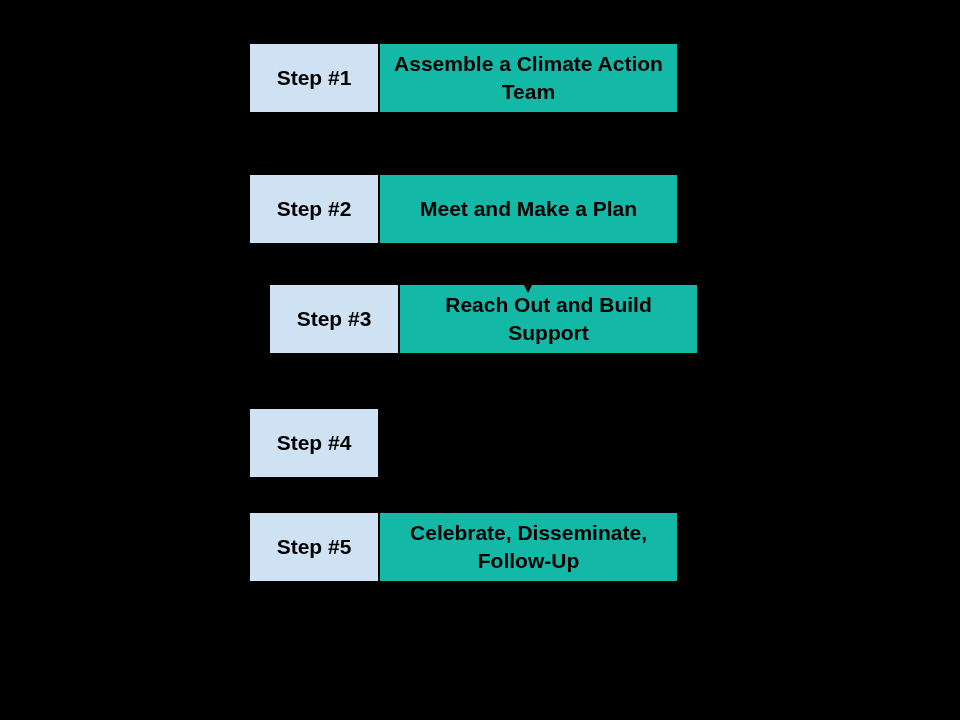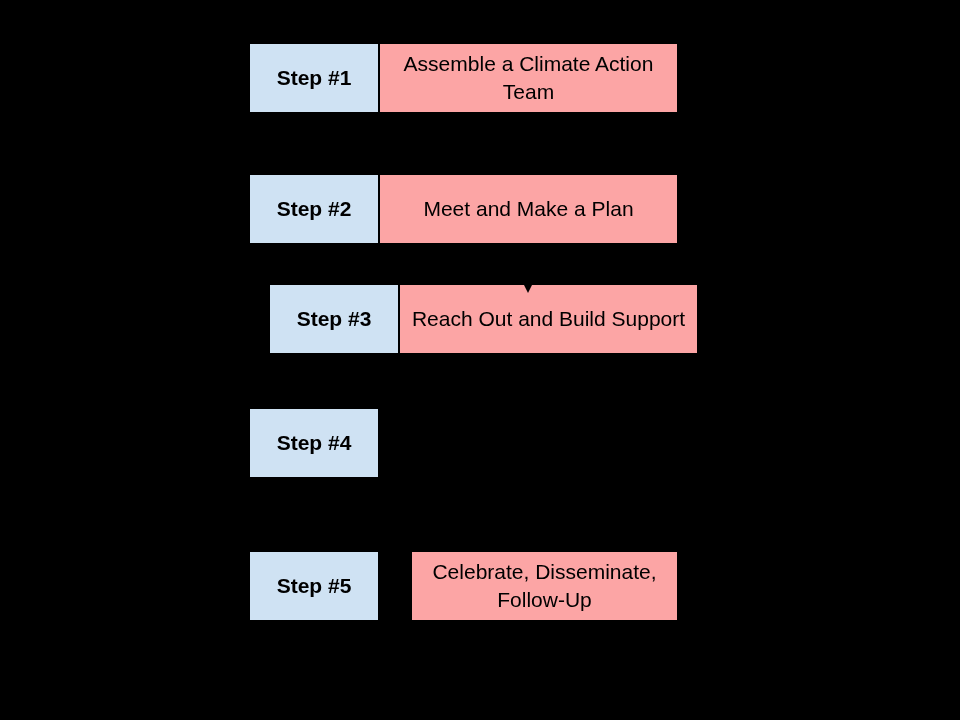--- a/index.html
+++ b/index.html
@@ -32,36 +32,36 @@
     font-size: 21px;
     color: #000000;
     white-space: nowrap;
   }
   .cell-divider {
     width: 2px;
     background: #000000;
   }
   .cell-desc {
     flex: 1;
-    background: #fca5a5;
+    background: #14b8a6;
     display: flex;
     align-items: center;
     justify-content: center;
     text-align: center;
-    font-weight: normal;
+    font-weight: bold;
     font-size: 21px;
     line-height: 28px;
     color: #000000;
     padding: 0 8px;
   }
   .box-1 { top: 44px; }
   .box-2 { top: 175px; justify-content: space-between; }
   .box-3 { top: 285px; margin-left: 20px; }
   .box-4 { top: 409px; }
-  .box-5 { top: 552px; gap: 16px; }
+  .box-5 { top: 513px; }
   .arrow-down {
     position: absolute;
     left: 521px;
     top: 279px;
     width: 0;
     height: 0;
     border-left: 7px solid transparent;
     border-right: 7px solid transparent;
     border-top: 14px solid #000000;
     z-index: 2;

